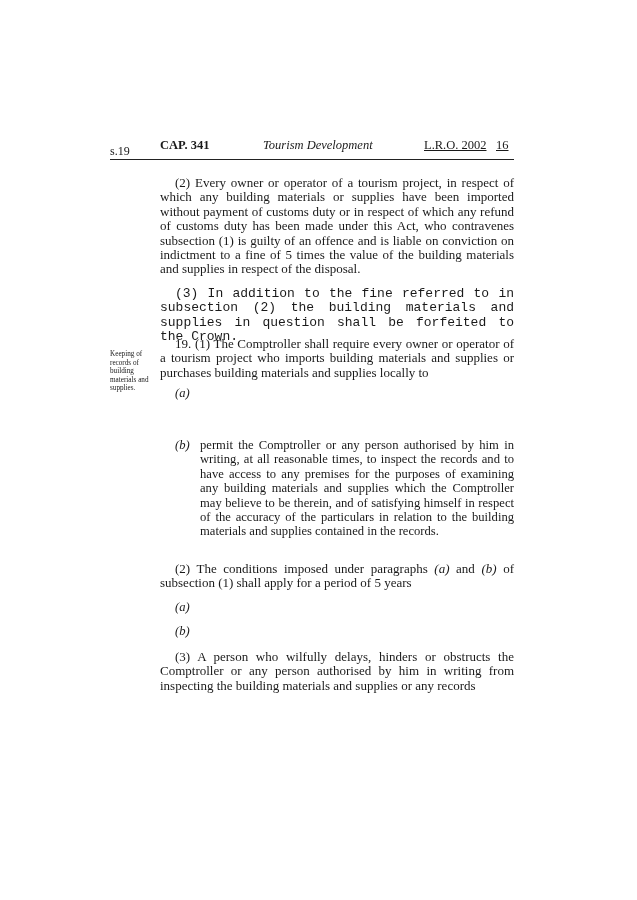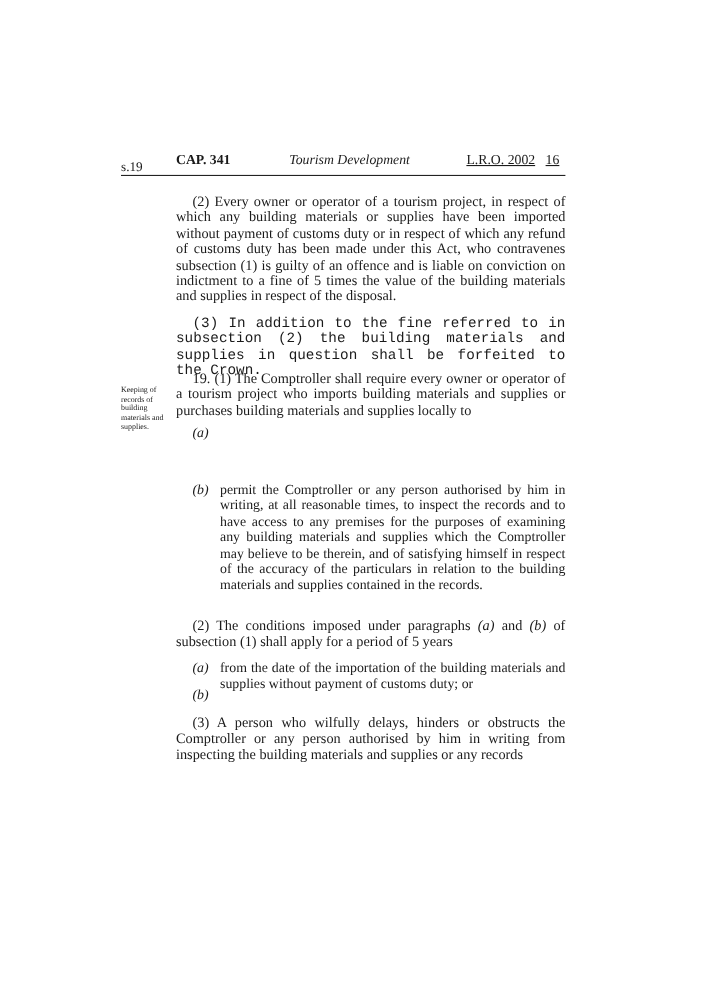--- a/index.html
+++ b/index.html
@@ -51,21 +51,20 @@
   <span class="lbl">(b)</span>
   <div class="txt">permit the Comptroller or any person authorised by him in writing, at all reasonable times, to inspect the records and to have access to any premises for the purposes of examining any building materials and supplies which the Comptroller may believe to be therein, and of satisfying himself in respect of the accuracy of the particulars in relation to the building materials and supplies contained in the records.</div>
 </div>
 
 <div class="body" style="top:562px;">
   <p class="p"><span>(2) The conditions imposed under paragraphs </span><span class="it">(a)</span><span> and </span><span class="it">(b)</span><span> of subsection (1) shall apply for a period of 5 years</span></p>
 </div>
 
 <div class="item" style="top:600px;">
   <span class="lbl">(a)</span>
-  <div class="txt">from the date of the importation of the building materials and supplies without payment of customs duty; or</div>
 </div>
 <div class="item" style="top:624px;">
   <span class="lbl">(b)</span>
 </div>
 
 <div class="body" style="top:650px;">
   <p class="p">(3) A person who wilfully delays, hinders or obstructs the Comptroller or any person authorised by him in writing from inspecting the building materials and supplies or any records</p>
 </div>
 
 </body></html>

